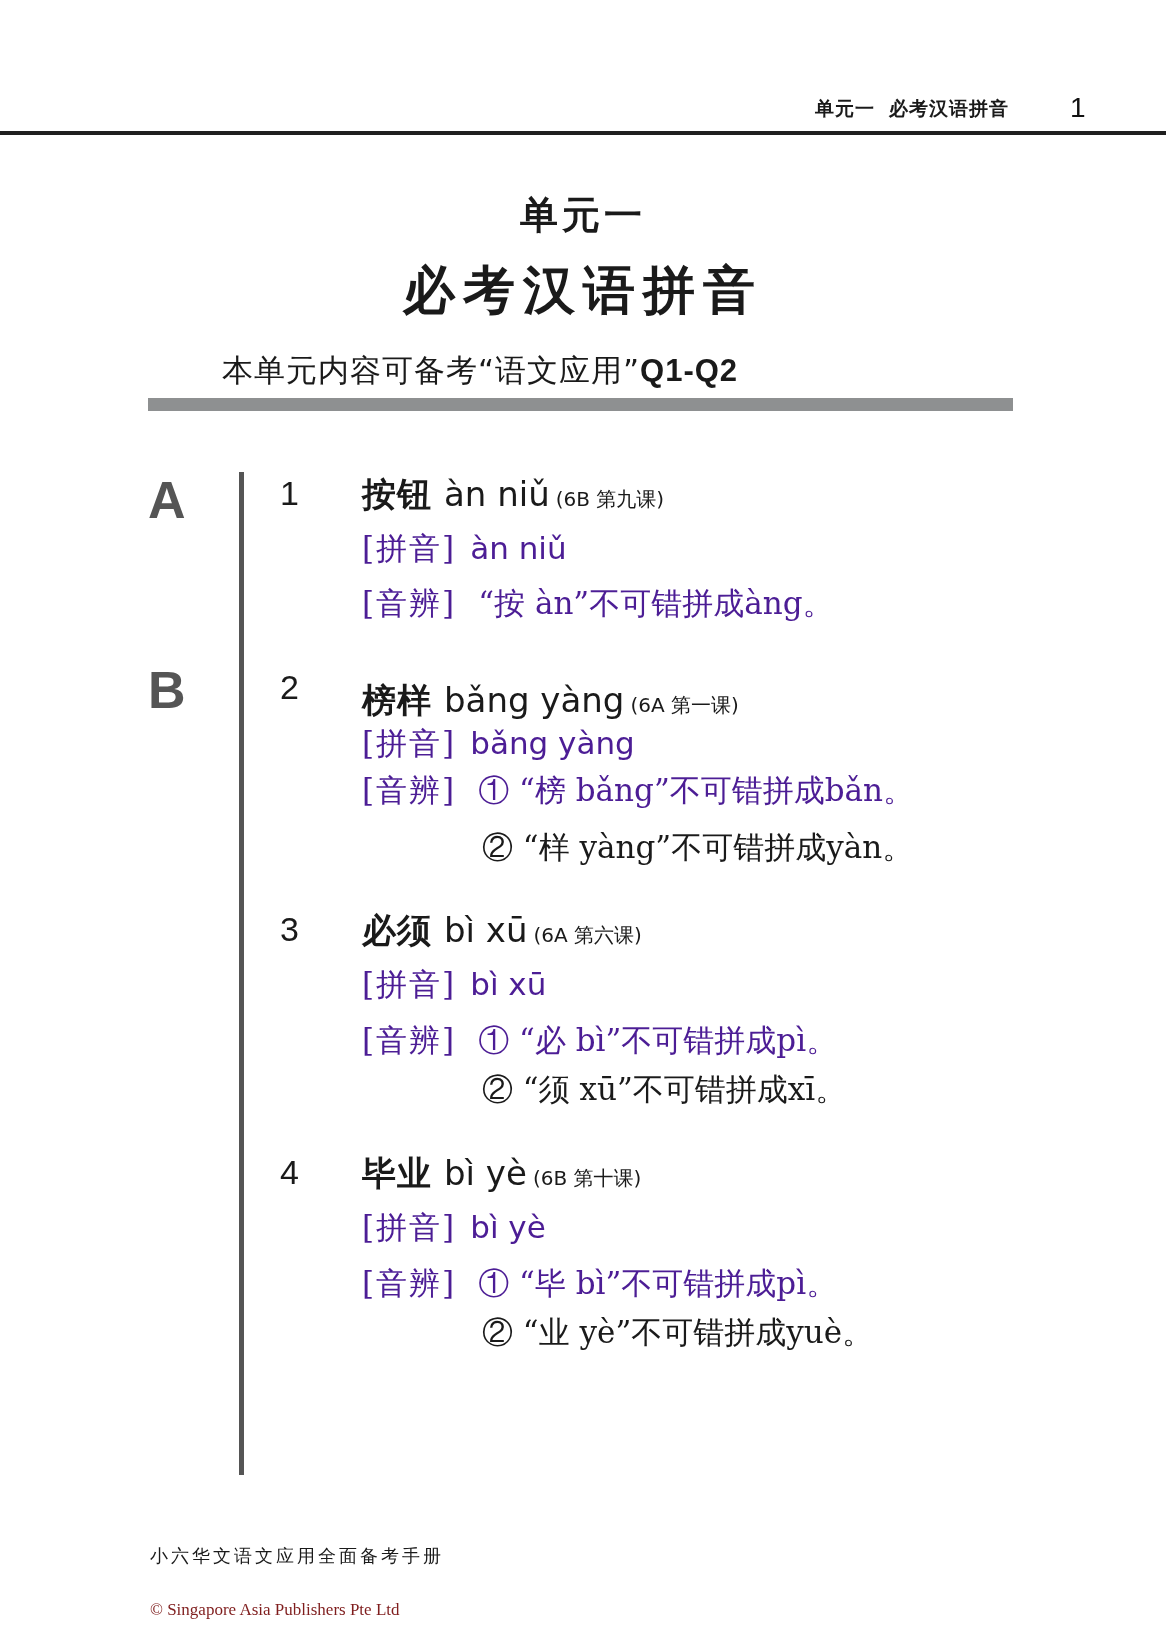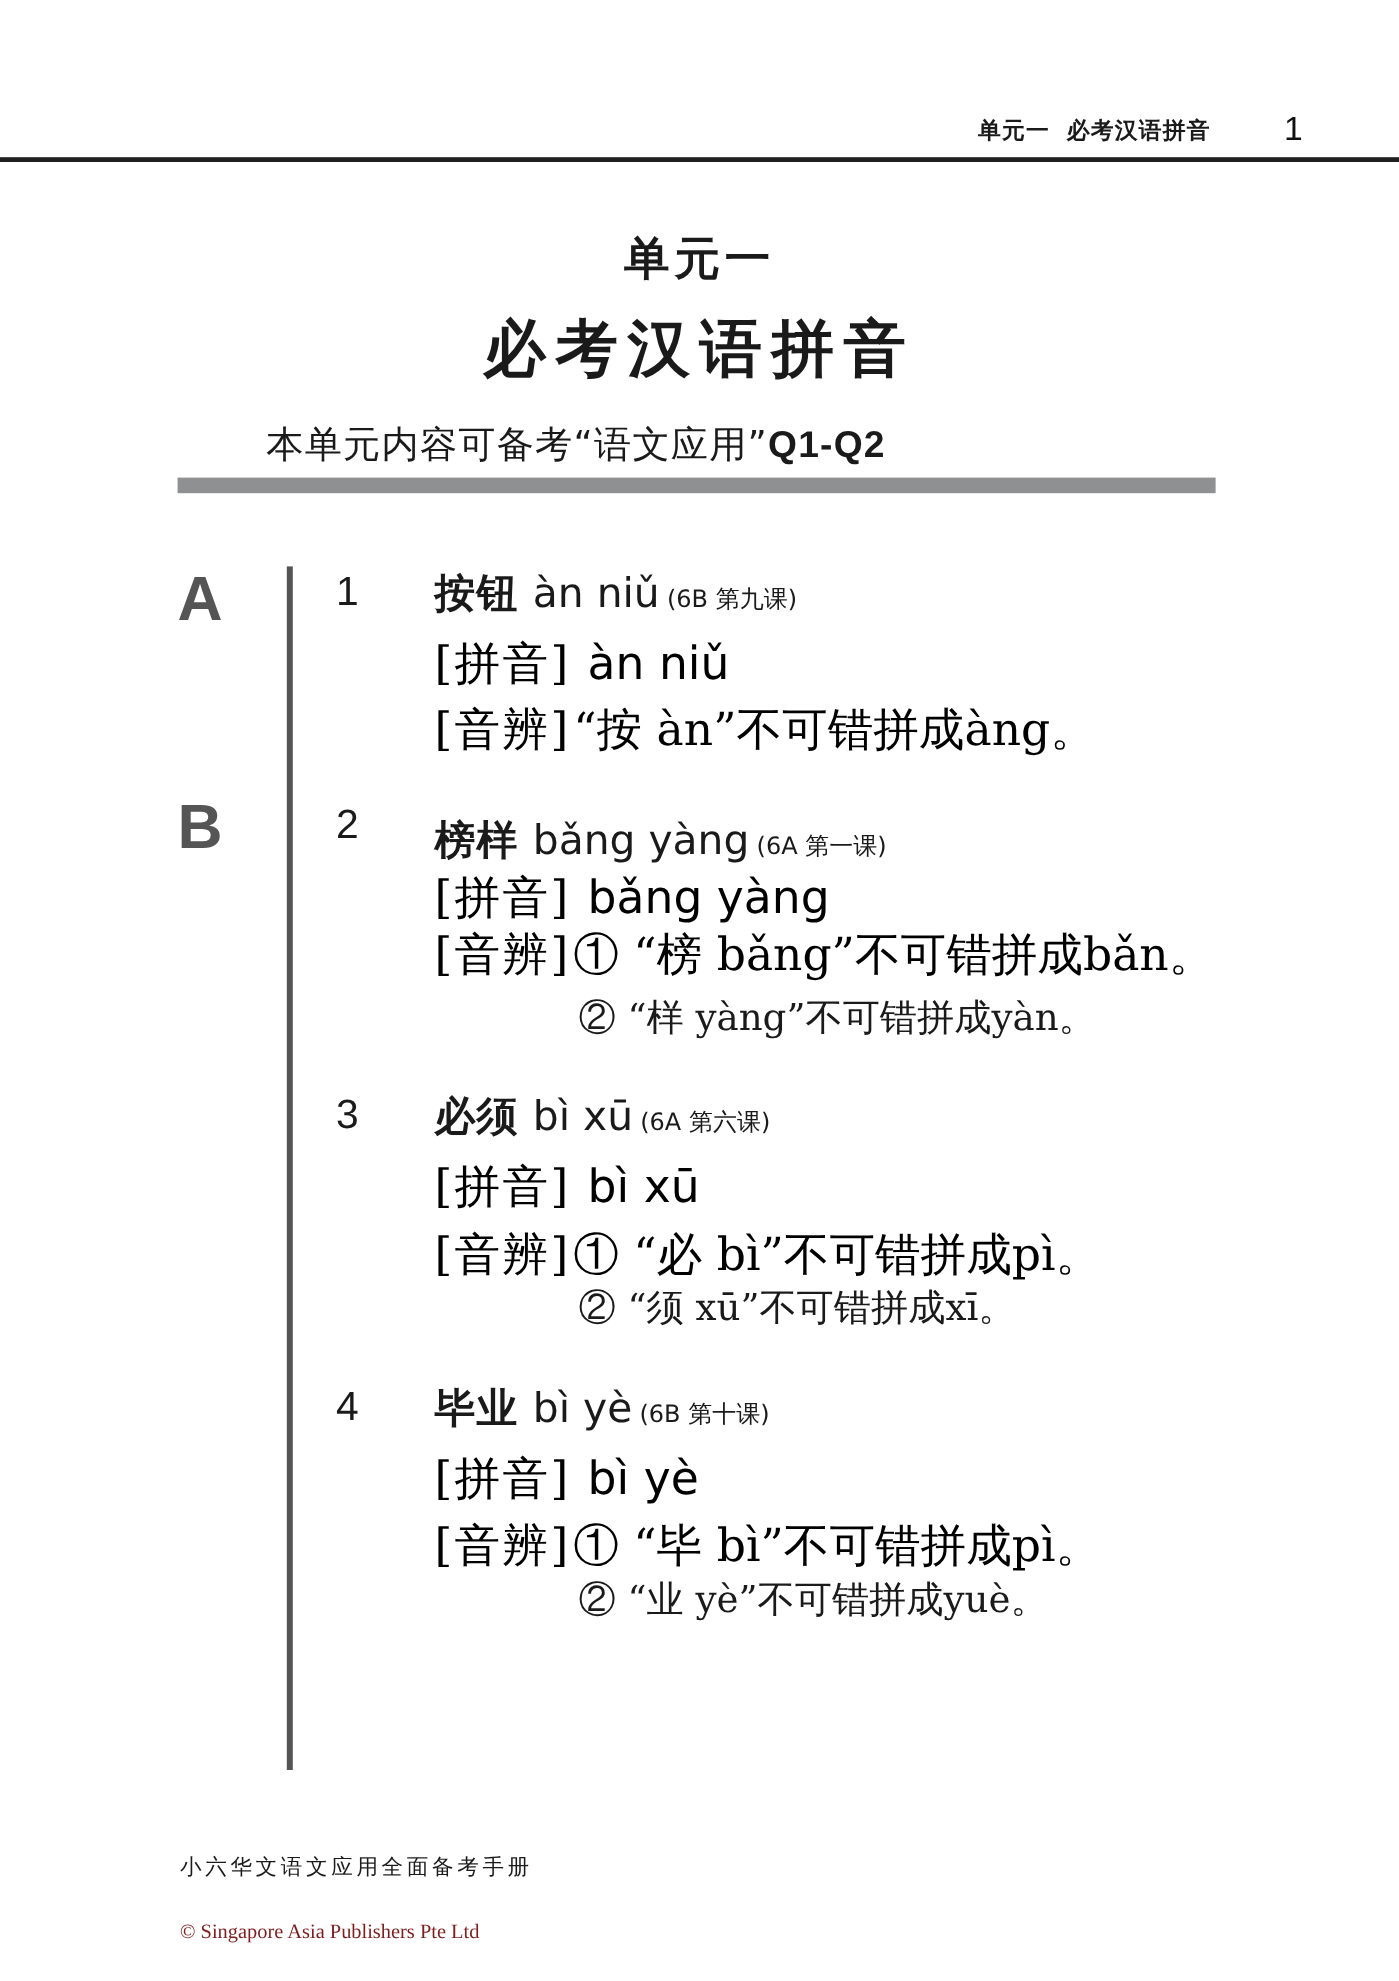--- a/index.html
+++ b/index.html
@@ -52,25 +52,25 @@
   }
   .headword {
     position: absolute; left: 362px; white-space: nowrap;
     font-size: 34px; color: #1a1a1a;
   }
   .headword .hz { font-weight: bold; letter-spacing: 1px; }
   .headword .py { font-family: "DejaVu Sans", sans-serif; margin-left: 12px; }
   .headword .src { font-size: 20px; margin-left: 6px; }
   .line {
     position: absolute; left: 362px; white-space: nowrap;
-    font-size: 38px; color: #000000;
+    font-size: 31px; color: #4c1d95;
   }
   .line .tag { font-family: "DejaVu Serif", serif; letter-spacing: 2px; }
   .line .py { font-family: "DejaVu Sans", sans-serif; margin-left: 14px; }
-  .line .note { font-family: "DejaVu Serif", serif; margin-left: 2px; }
+  .line .note { font-family: "DejaVu Serif", serif; margin-left: 22px; }
   .cont { position: absolute; left: 482px; white-space: nowrap; font-size: 31px; font-family: "DejaVu Serif", serif; color: #1a1a1a; }
 
   
   .footer-title {
     position: absolute; top: 1544px; left: 150px;
     font-family: "DejaVu Serif", serif; font-size: 18px; letter-spacing: 3px; color: #1a1a1a;
   }
   .footer-copy {
     position: absolute; top: 1600px; left: 150px;
     font-family: "Liberation Serif", serif; font-size: 17px; color: #7f1d1d;

